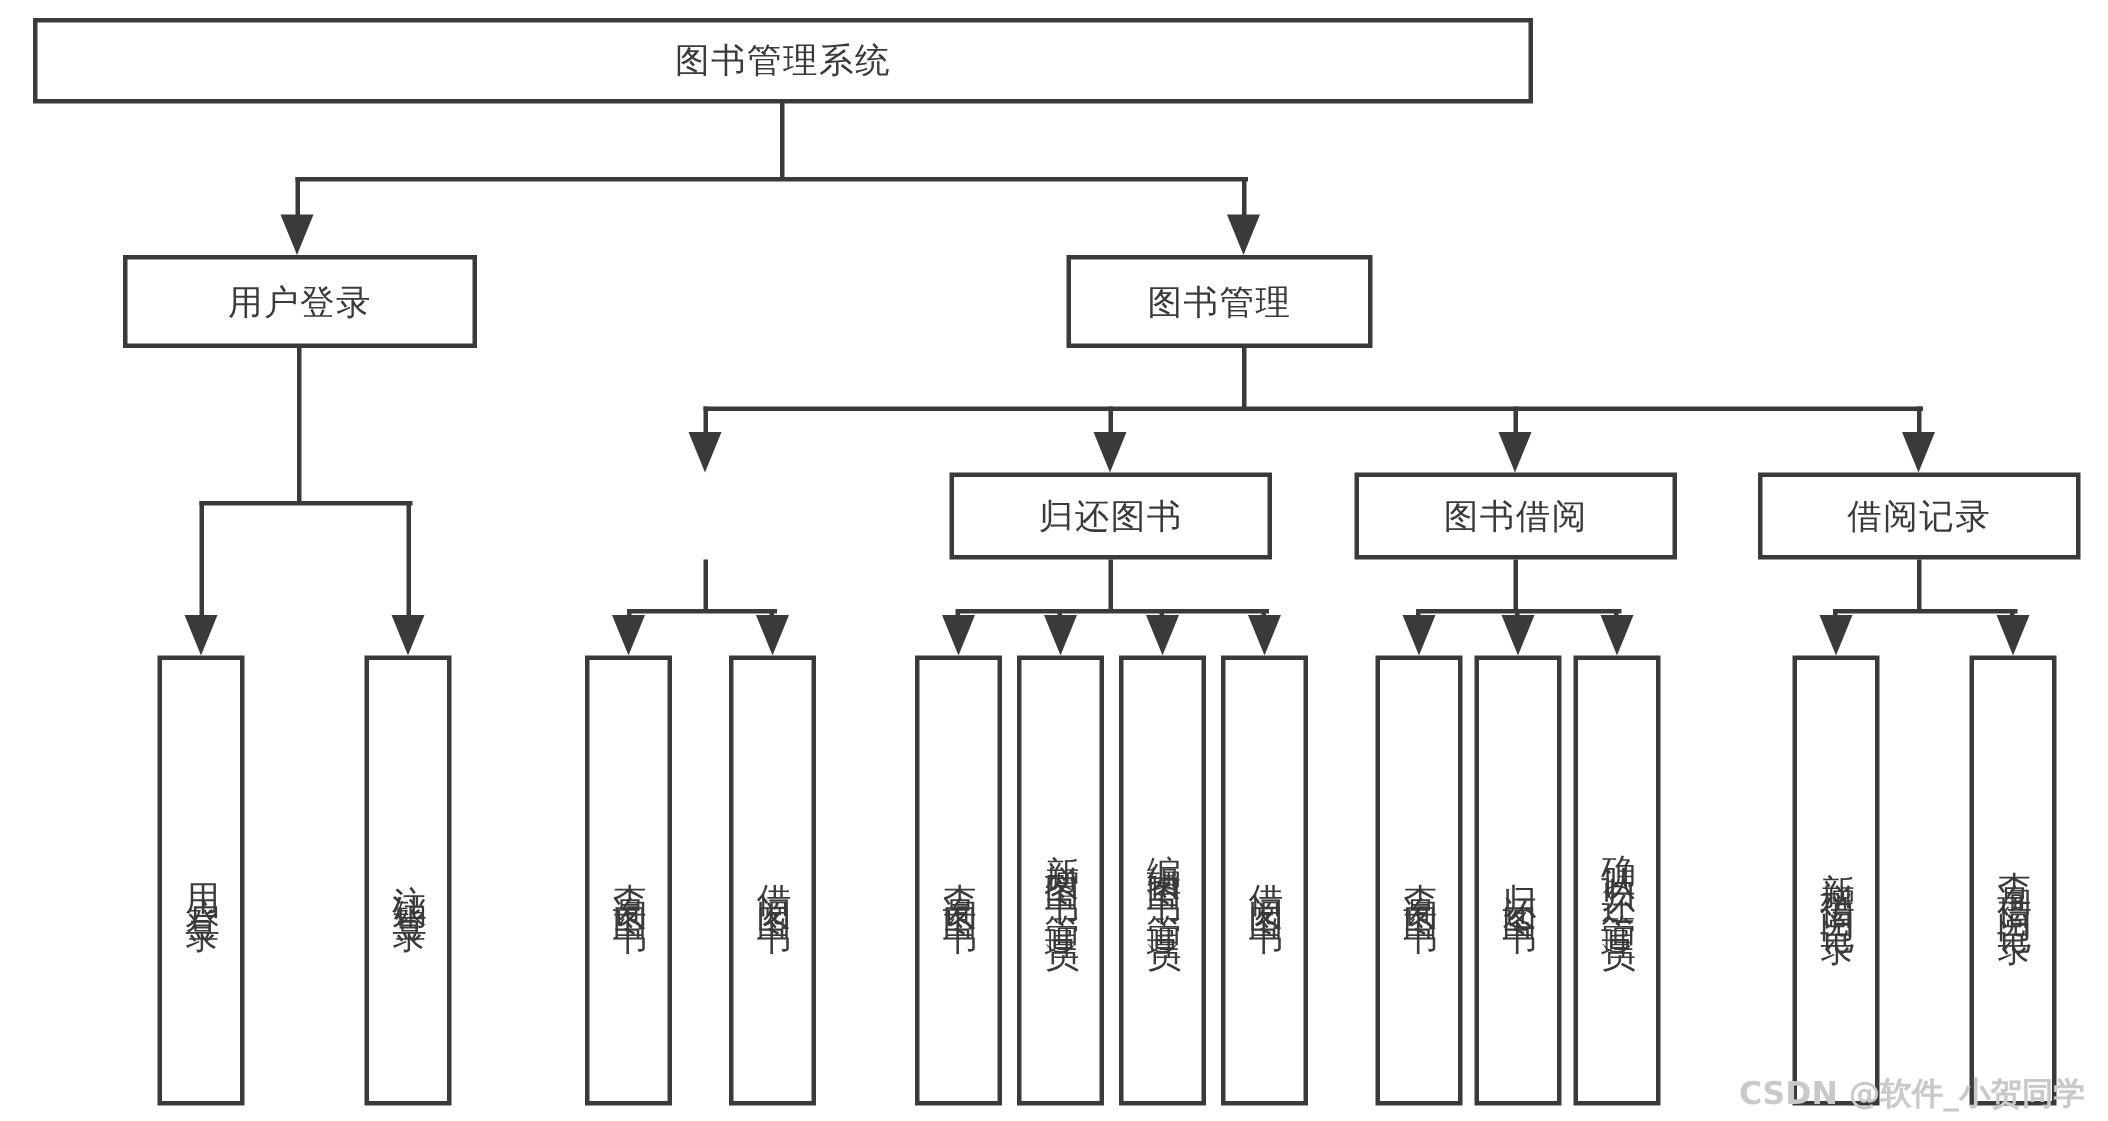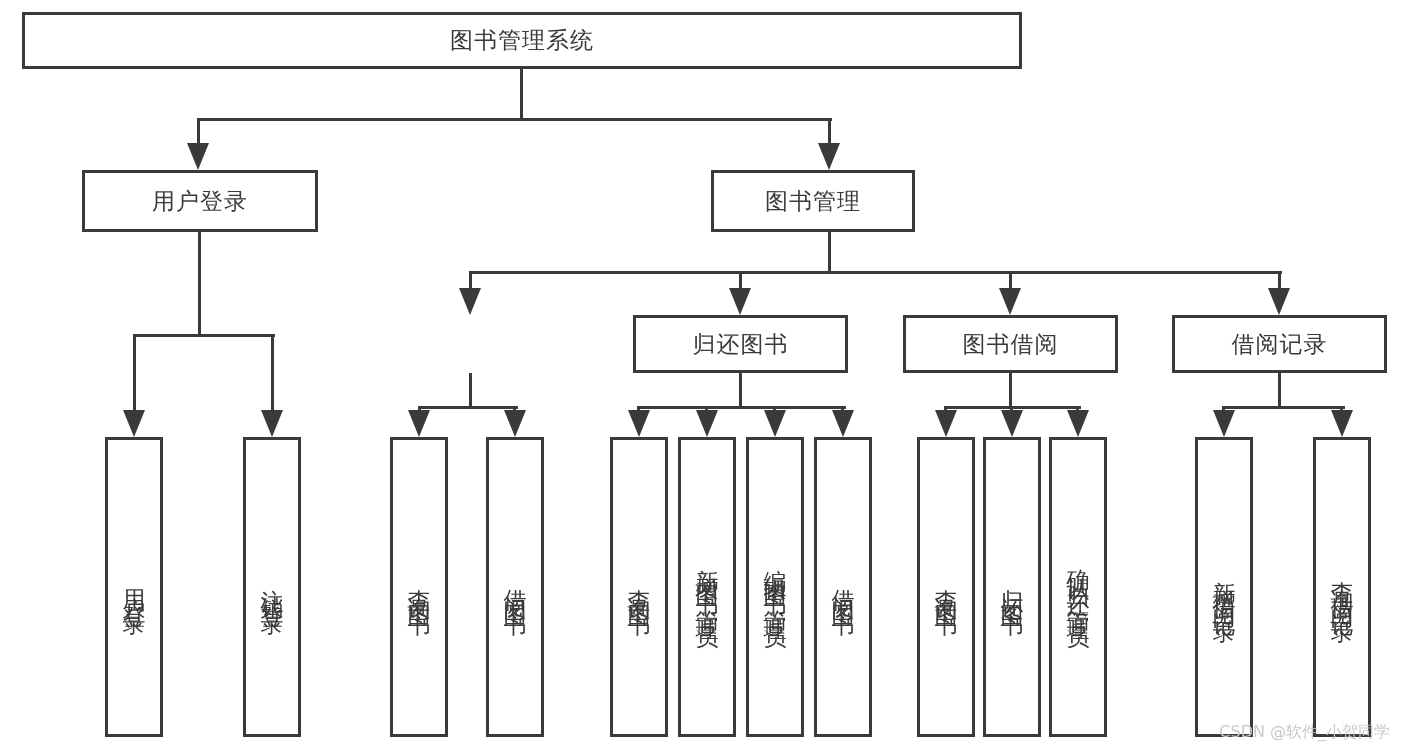--- a/index.html
+++ b/index.html
@@ -44,23 +44,24 @@
   .arrow{
     position:absolute;
     width:0;height:0;
     border-left:11px solid transparent;
     border-right:11px solid transparent;
     border-top:27px solid var(--line);
   }
   .watermark{
     position:absolute;
     right:15px;bottom:4px;
-    font-size:16px;
+    font-size:21px;
     color:var(--wm);
     white-space:nowrap;
+    font-weight:bold;
   }
 </style>
 </head>
 <body>
 
 <div id="canvas">
 
   <div class="box hbox" style="left:22px;top:12px;width:1000px;height:57px;">
     <span>图书管理系统</span>
   </div>

